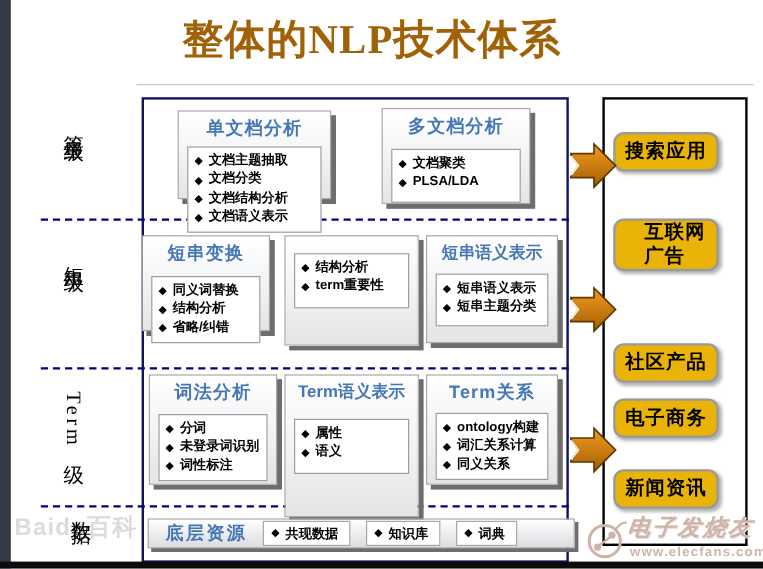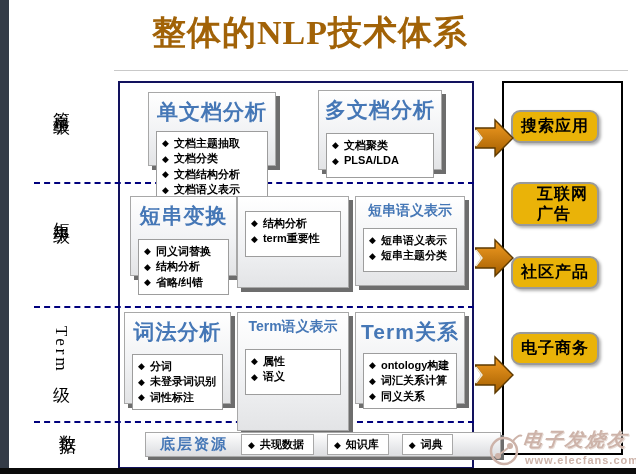--- a/index.html
+++ b/index.html
@@ -23,48 +23,48 @@
   .vlabel{
     position:absolute;left:50px;writing-mode:vertical-rl;color:#000;
     font-size:17px;letter-spacing:3px;z-index:4;font-family:"Liberation Serif","DejaVu Serif",serif;
   }
   .lv1{top:99px;} .lv2{top:208px;} .lv3{top:326px;} .lv4{left:56px;top:421px;}
   .nbox{
     position:absolute;background:linear-gradient(180deg,#ffffff 0%,#f1f2f4 55%,#e3e4e6 100%);
     border:1px solid #a8a8a8;box-shadow:4px 4px 0 #6d6d6d;z-index:4;overflow:visible;
   }
   .ntitle{
-    text-align:center;padding-top:5px;font-weight:bold;font-size:21px;color:#4577b6;letter-spacing:1px;
+    text-align:center;padding-top:5px;font-weight:bold;font-size:15px;color:#4577b6;letter-spacing:1px;
     white-space:nowrap;
   }
   .ntitle.small{font-size:14px;letter-spacing:0;}
   .nlist{
     background:#fff;border:1px solid #9d9d9d;margin:5px 7px 0 7px;padding:4px 3px 4px 5px;
     font-size:11px;font-weight:bold;color:#000;line-height:1.4;position:relative;z-index:5;
   }
   .item{display:flex;align-items:center;white-space:nowrap;}
   .blt{font-size:9px;margin-right:5px;flex:0 0 auto;}
   .resbar{
     position:absolute;left:123px;top:432px;width:356px;height:25px;z-index:4;
     background:linear-gradient(180deg,#ffffff,#e9eaec 60%,#dcdde0);
     border:1px solid #a8a8a8;box-shadow:3px 3px 0 #6d6d6d;
-    display:flex;align-items:center;gap:13px;padding:0 4px 0 14px;margin-left:22px;
+    display:flex;align-items:center;gap:13px;padding:0 4px 0 14px;
   }
   .restitle{font-weight:bold;font-size:15px;color:#4577b6;letter-spacing:2px;white-space:nowrap;}
   .resitem{
     background:#fff;border:1px solid #a8a8a8;padding:2px 9px 2px 6px;font-size:11px;font-weight:bold;
     display:flex;align-items:center;white-space:nowrap;
   }
   .appbox{
     position:absolute;left:511px;width:88px;background:#eab308;border:2px solid #9a9a9a;border-radius:9px;
     box-shadow:2px 2px 3px rgba(0,0,0,.3);z-index:5;color:#000;font-weight:bold;font-size:16px;
     display:flex;align-items:center;justify-content:center;letter-spacing:1px;
   }
   .ap1{top:110px;height:33px;} .ap2{top:182px;height:44px;justify-content:flex-start;padding-left:24px;line-height:1.25;letter-spacing:1px;}
-  .ap3{top:256px;height:33px;} .ap4{top:332px;height:33px;} .ap5{top:391px;height:33px;}
+  .ap3{top:286px;height:33px;} .ap4{top:332px;height:33px;} .ap5{top:391px;height:33px;}
   .arrow{position:absolute;left:475px;width:40px;height:40px;z-index:6;}
   .ar1{top:118px;} .ar2{top:238px;} .ar3{top:355px;}
   .wm-left{
     position:absolute;left:12px;top:426px;z-index:3;color:#dcdcdc;font-size:20px;font-weight:bold;
     letter-spacing:1px;white-space:nowrap;
   }
   .wm-right{position:absolute;left:487px;top:427px;z-index:7;color:#cdb3a9;white-space:nowrap;}
   .wm-right .l1{font-size:19px;font-weight:bold;font-style:italic;letter-spacing:2px;
     text-shadow:1px 1px 0 #e7dcd6;display:inline-block;transform:skewX(-6deg);}
   .wm-right .l2{font-size:11px;font-weight:bold;letter-spacing:1px;margin-left:38px;margin-top:1px;}
@@ -86,20 +86,21 @@
 
   <div class="dash d1"></div>
   <div class="dash d2"></div>
   <div class="dash d3"></div>
 
   <div class="vlabel lv1">篇章级</div>
   <div class="vlabel lv2">短串级</div>
   <div class="vlabel lv3">Term级</div>
   <div class="vlabel lv4">数据</div>
 
+  <div class="wm-left">Baidu百科</div>
 
   <div class="nbox" style="left:148px;top:92px;width:128px;height:74px;">
     <div class="ntitle">单文档分析</div>
     <div class="nlist">
       <div class="item">
           <span class="blt">◆</span>
           <span>文档主题抽取</span>
         </div>
       <div class="item">
           <span class="blt">◆</span>
@@ -123,21 +124,21 @@
           <span class="blt">◆</span>
           <span>文档聚类</span>
         </div>
       <div class="item">
           <span class="blt">◆</span>
           <span>PLSA/LDA</span>
         </div>
     </div>
   </div>
 
-  <div class="nbox" style="left:130px;top:196px;width:107px;height:80px;">
+  <div class="nbox" style="left:118px;top:196px;width:107px;height:80px;">
     <div class="ntitle">短串变换</div>
     <div class="nlist" style="margin-top:9px;">
       <div class="item">
           <span class="blt">◆</span>
           <span>同义词替换</span>
         </div>
       <div class="item">
           <span class="blt">◆</span>
           <span>结构分析</span>
         </div>
@@ -238,20 +239,21 @@
     <span class="resitem">
         <span class="blt">◆</span>
         <span>词典</span>
       </span>
   </div>
 
   <div class="appbox ap1">搜索应用</div>
   <div class="appbox ap2">互联网广告</div>
   <div class="appbox ap3">社区产品</div>
   <div class="appbox ap4">电子商务</div>
+  <div class="appbox ap5">新闻资讯</div>
 
   <svg class="arrow ar1" viewBox="0 0 40 40">
     <defs>
         <linearGradient id="ag1" x1="0" y1="0" x2="0" y2="1">
       <stop offset="0" stop-color="#f29c22"></stop>
           <stop offset="1" stop-color="#a35e00"></stop>
     </linearGradient>
       </defs>
     <polygon points="0,10 20,10 20,2 38,20 20,38 20,30 0,30 7,20" fill="url(#ag1)" stroke="#5e3a00" stroke-width="1.4"></polygon>
     <polyline points="1,12 7,20 1,28" fill="none" stroke="#f8ecd2" stroke-width="1.6"></polyline>

